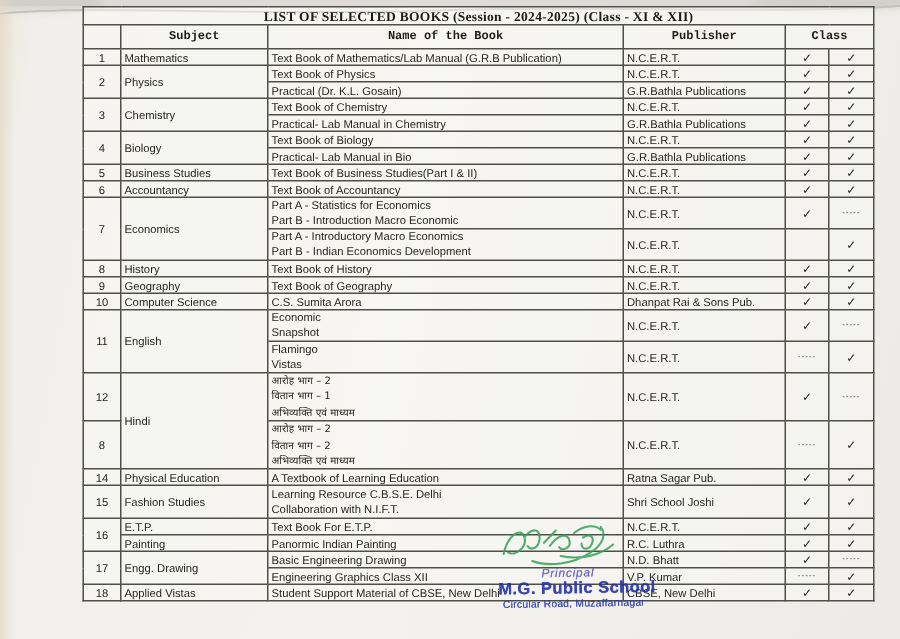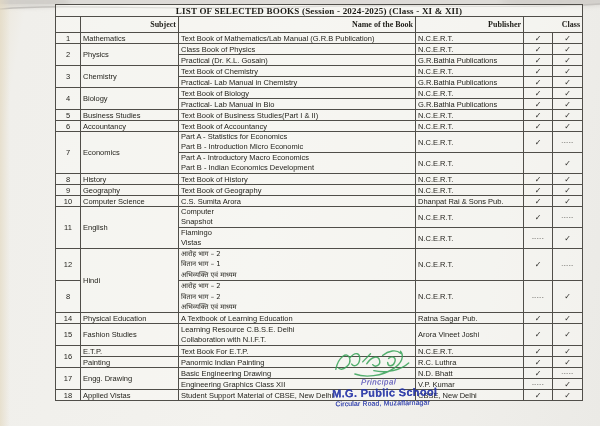--- a/index.html
+++ b/index.html
@@ -18,21 +18,21 @@
     background:linear-gradient(90deg,#e3d9c2,rgba(240,238,233,0));opacity:.7;}
 
   
   .sheet{position:absolute;left:55px;top:4px;}
   table{border-collapse:collapse;table-layout:fixed;width:527px;
     border:1.5px solid #3e3c38;background:rgba(250,249,246,.5);}
   td,th{border:1px solid #504e49;padding:0 2px;font-size:7.5px;color:#26251f;
     font-family:"Liberation Sans",sans-serif;overflow:hidden;white-space:nowrap;}
   .title-cell{font-family:"Liberation Serif",serif;font-weight:bold;font-size:9px;
     text-align:center;letter-spacing:.2px;color:#1c1b16;margin-top:42px;}
-  th{font-family:Liberation Serif, serif;font-weight:bold;font-size:8px;text-align:right;color:#1e1d18;}
+  th{font-family:Liberation Mono, monospace;font-weight:bold;font-size:8px;text-align:center;color:#1e1d18;}
   .num{text-align:center;}
   .mark{text-align:center;font-size:8px;color:#2b2a26;padding:0;}
   .dash{font-size:5.5px;letter-spacing:.6px;color:#55534e;}
   .bl{line-height:10px;}
   .dev{font-family:"DejaVu Sans",sans-serif;font-size:6.8px;line-height:10.4px;}
   tr.h1{height:11px;} tr.h2{height:21px;} tr.h3{height:32px;} tr.hf{height:22px;}
   tr.ht{height:12px;} tr.hh{height:16px;}
 
   
   .stamp{position:absolute;left:325px;top:346px;width:175px;height:70px;transform:rotate(-1deg);}
@@ -82,21 +82,21 @@
     <td>Mathematics</td>
     <td>Text Book of Mathematics/Lab Manual (G.R.B Publication)</td>
     <td>N.C.E.R.T.</td>
     <td class="mark">✓</td>
     <td class="mark">✓</td>
   </tr>
 
   <tr class="h1">
     <td class="num" rowspan="2">2</td>
     <td rowspan="2">Physics</td>
-    <td>Class Book of Physics</td>
+    <td>Text Book of Physics</td>
     <td>N.C.E.R.T.</td>
     <td class="mark">✓</td>
     <td class="mark">✓</td>
   </tr>
   <tr class="h1">
     <td>Practical (Dr. K.L. Gosain)</td>
     <td>G.R.Bathla Publications</td>
     <td class="mark">✓</td>
     <td class="mark">✓</td>
   </tr>
@@ -146,21 +146,21 @@
     <td>N.C.E.R.T.</td>
     <td class="mark">✓</td>
     <td class="mark">✓</td>
   </tr>
 
   <tr class="h2">
     <td class="num" rowspan="2">7</td>
     <td rowspan="2">Economics</td>
     <td>
       <div class="bl">Part A - Statistics for Economics</div>
-      <div class="bl">Part B - Introduction Micro Economic</div>
+      <div class="bl">Part B - Introduction Macro Economic</div>
     </td>
     <td>N.C.E.R.T.</td>
     <td class="mark">✓</td>
     <td class="mark dash">-----</td>
   </tr>
   <tr class="h2">
     <td>
       <div class="bl">Part A - Introductory Macro Economics</div>
       <div class="bl">Part B - Indian Economics Development</div>
     </td>
@@ -191,21 +191,21 @@
     <td>C.S. Sumita Arora</td>
     <td>Dhanpat Rai &amp; Sons Pub.</td>
     <td class="mark">✓</td>
     <td class="mark">✓</td>
   </tr>
 
   <tr class="h2">
     <td class="num" rowspan="2">11</td>
     <td rowspan="2">English</td>
     <td>
-      <div class="bl">Computer</div>
+      <div class="bl">Economic</div>
       <div class="bl">Snapshot</div>
     </td>
     <td>N.C.E.R.T.</td>
     <td class="mark">✓</td>
     <td class="mark dash">-----</td>
   </tr>
   <tr class="h2">
     <td>
       <div class="bl">Flamingo</div>
       <div class="bl">Vistas</div>
@@ -248,21 +248,21 @@
     <td class="mark">✓</td>
   </tr>
 
   <tr class="hf">
     <td class="num">15</td>
     <td>Fashion Studies</td>
     <td>
       <div class="bl">Learning Resource C.B.S.E. Delhi</div>
       <div class="bl">Collaboration with N.I.F.T.</div>
     </td>
-    <td>Arora Vineet Joshi</td>
+    <td>Shri School Joshi</td>
     <td class="mark">✓</td>
     <td class="mark">✓</td>
   </tr>
 
   <tr class="h1">
     <td class="num" rowspan="2">16</td>
     <td>E.T.P.</td>
     <td>Text Book For E.T.P.</td>
     <td>N.C.E.R.T.</td>
     <td class="mark">✓</td>

